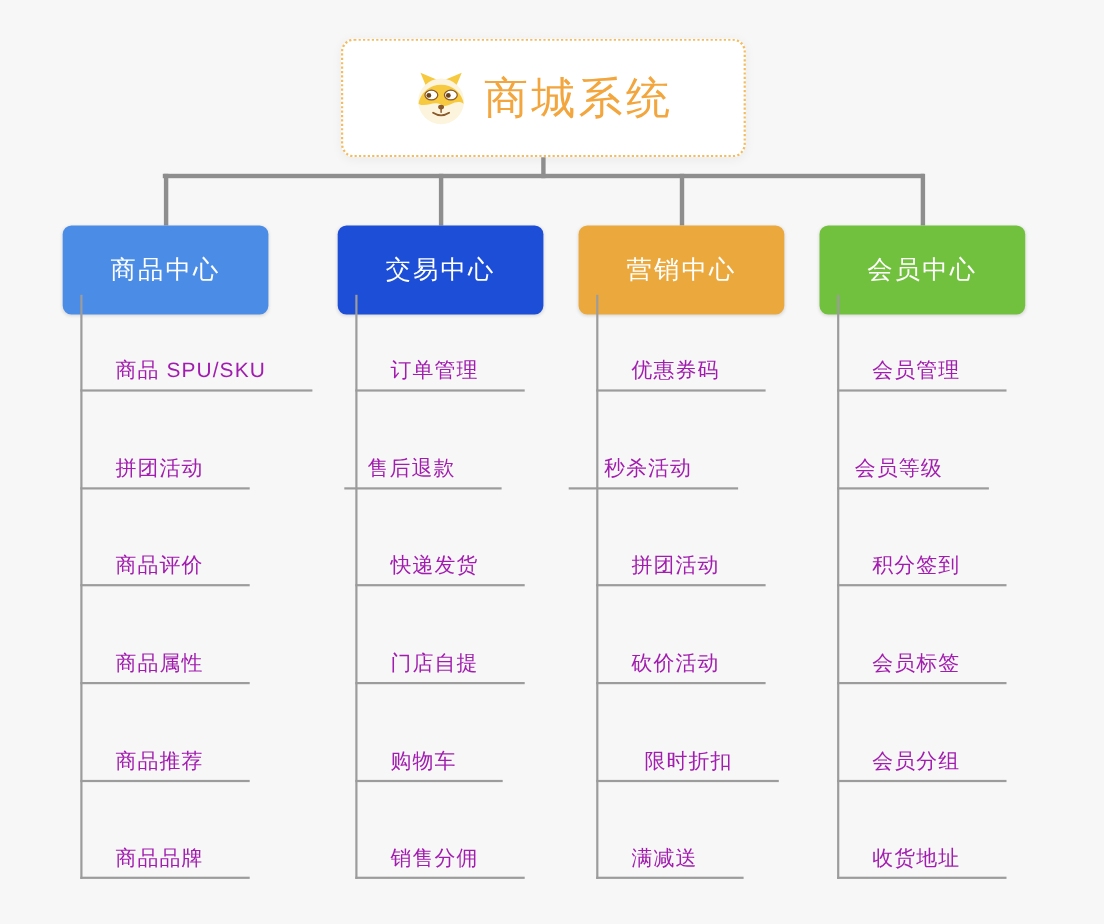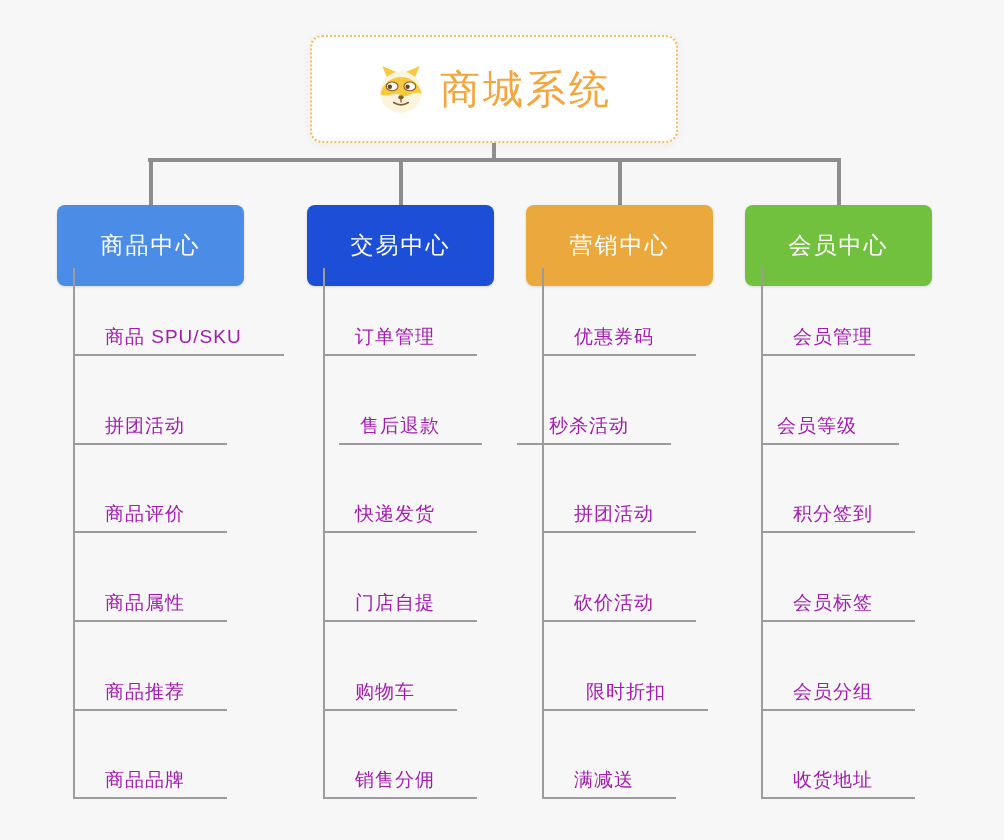--- a/index.html
+++ b/index.html
@@ -94,21 +94,21 @@
         <span class="child-label">商品品牌</span>
       </div>
       <div class="conn v" style="left:398.5px;top:158px;height:47px;"></div>
       <div class="branch-header" style="left:307px;top:205px;background:#1d4ed8;">
         <span class="branch-label">交易中心</span>
       </div>
       <div class="vline" style="left:323px;top:268px;height:531px;"></div>
       <div class="child-item" style="left:323px;top:314px;">
         <span class="child-label">订单管理</span>
       </div>
-      <div class="child-item" style="left:339px;top:403px;padding-left:21px;">
+      <div class="child-item" style="left:313px;top:403px;padding-left:21px;">
         <span class="child-label">售后退款</span>
       </div>
       <div class="child-item" style="left:323px;top:491px;">
         <span class="child-label">快递发货</span>
       </div>
       <div class="child-item" style="left:323px;top:580px;text-align:center;">
         <span class="child-label">门店自提</span>
       </div>
       <div class="child-item" style="left:323px;top:669px;">
         <span class="child-label">购物车</span>

